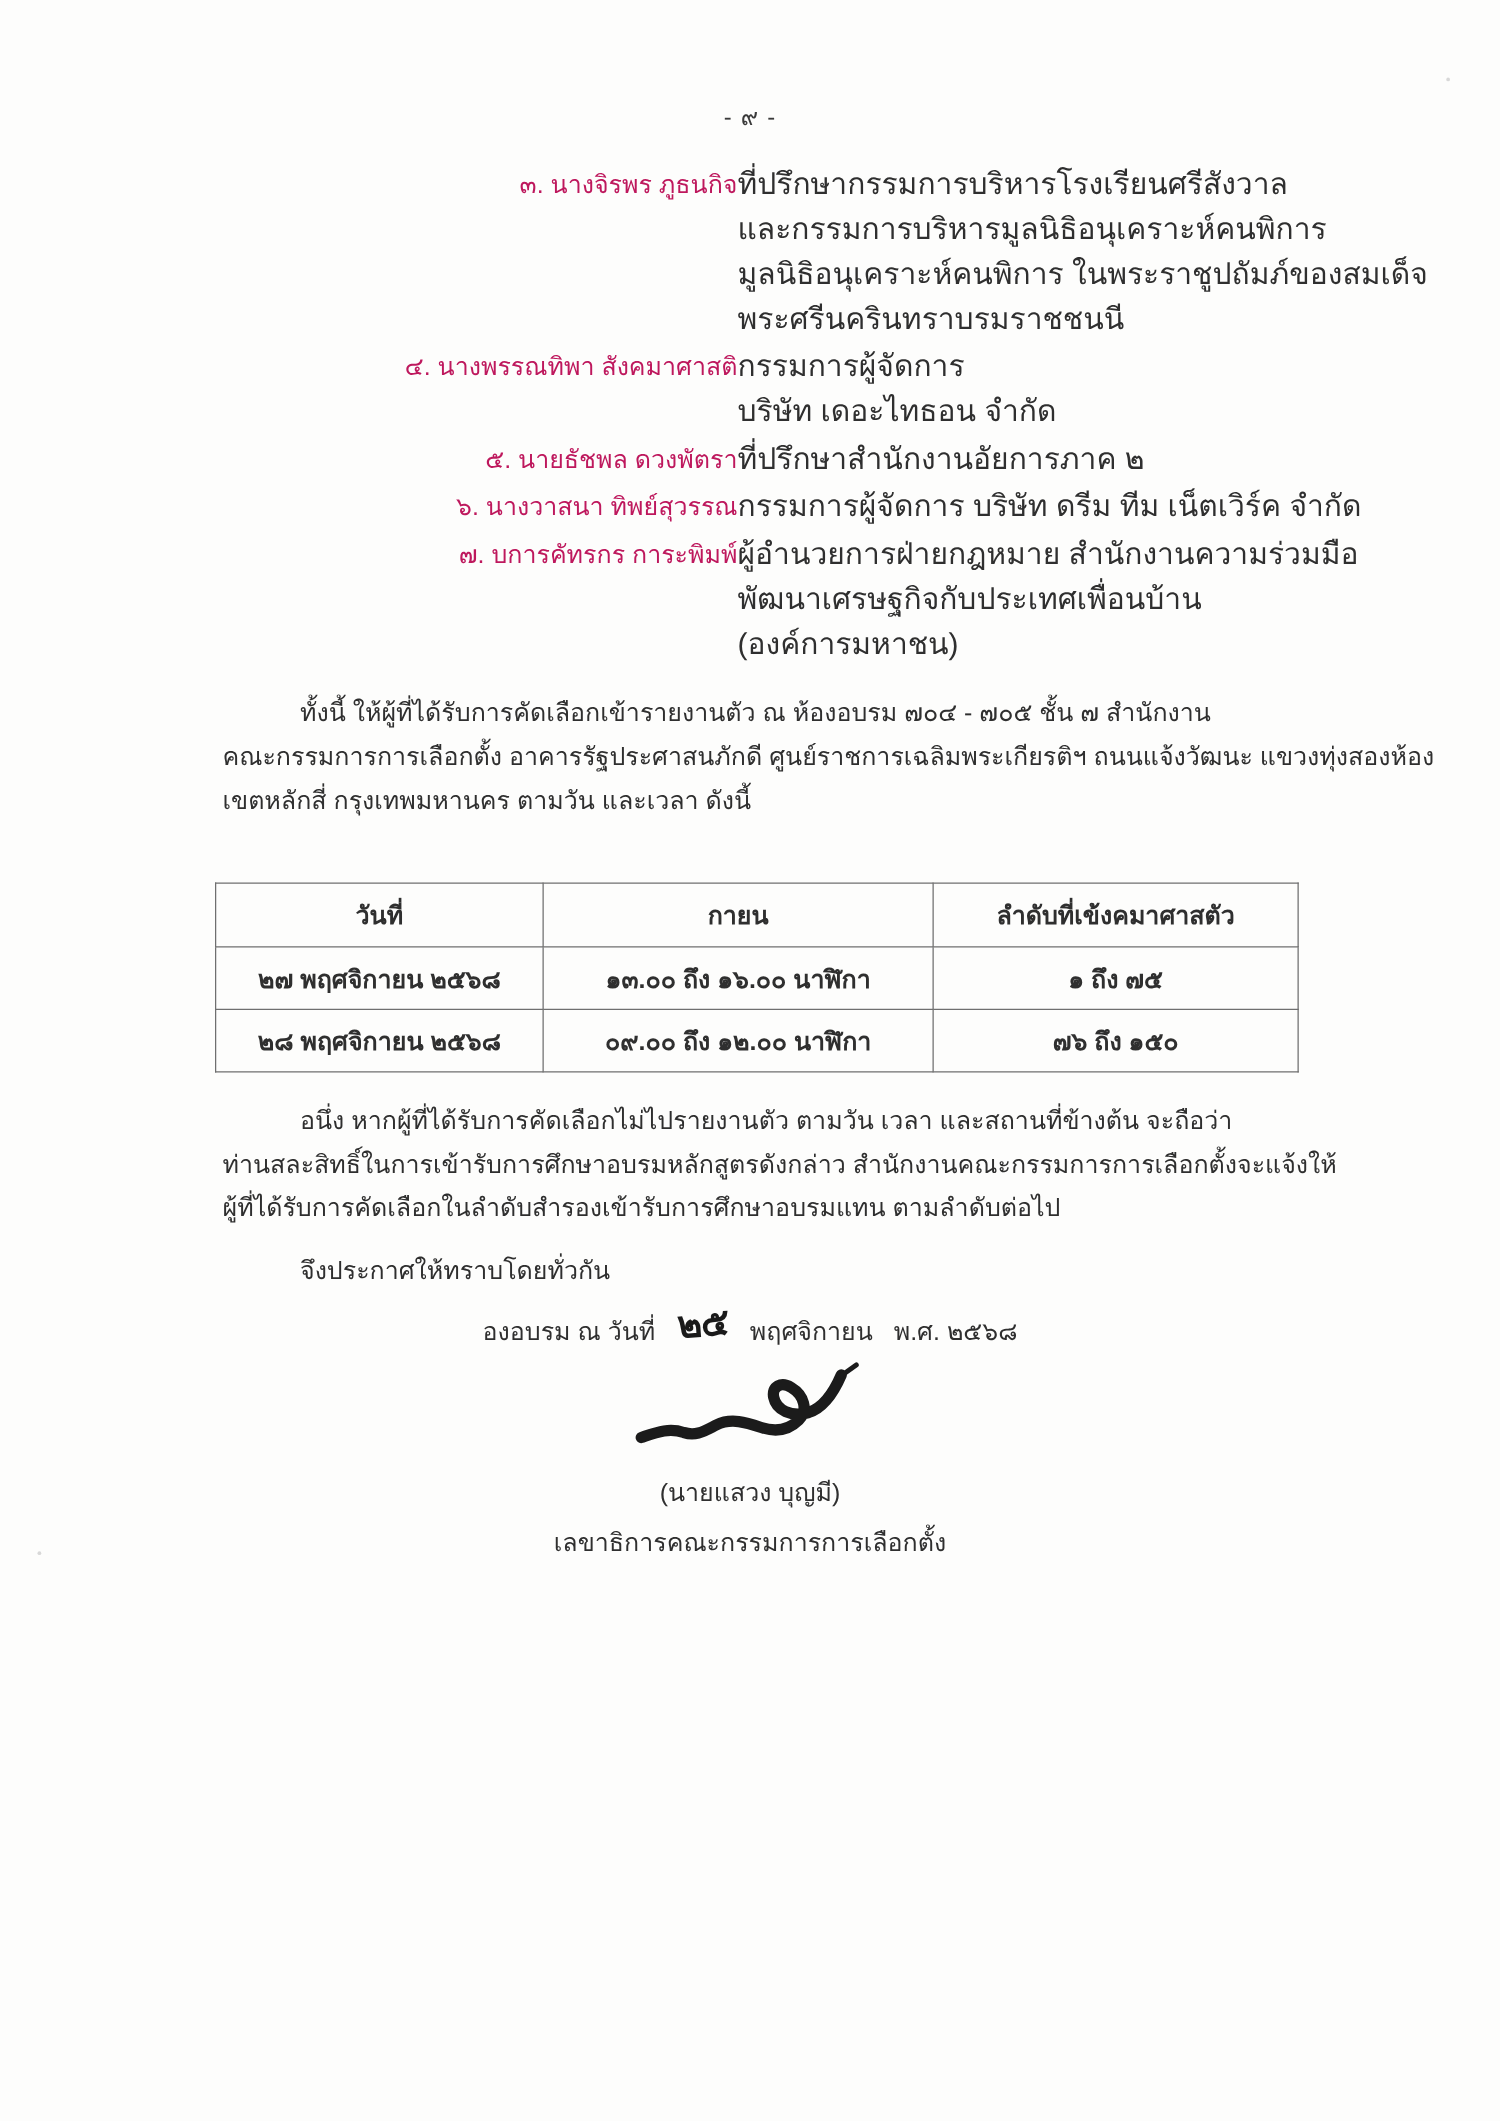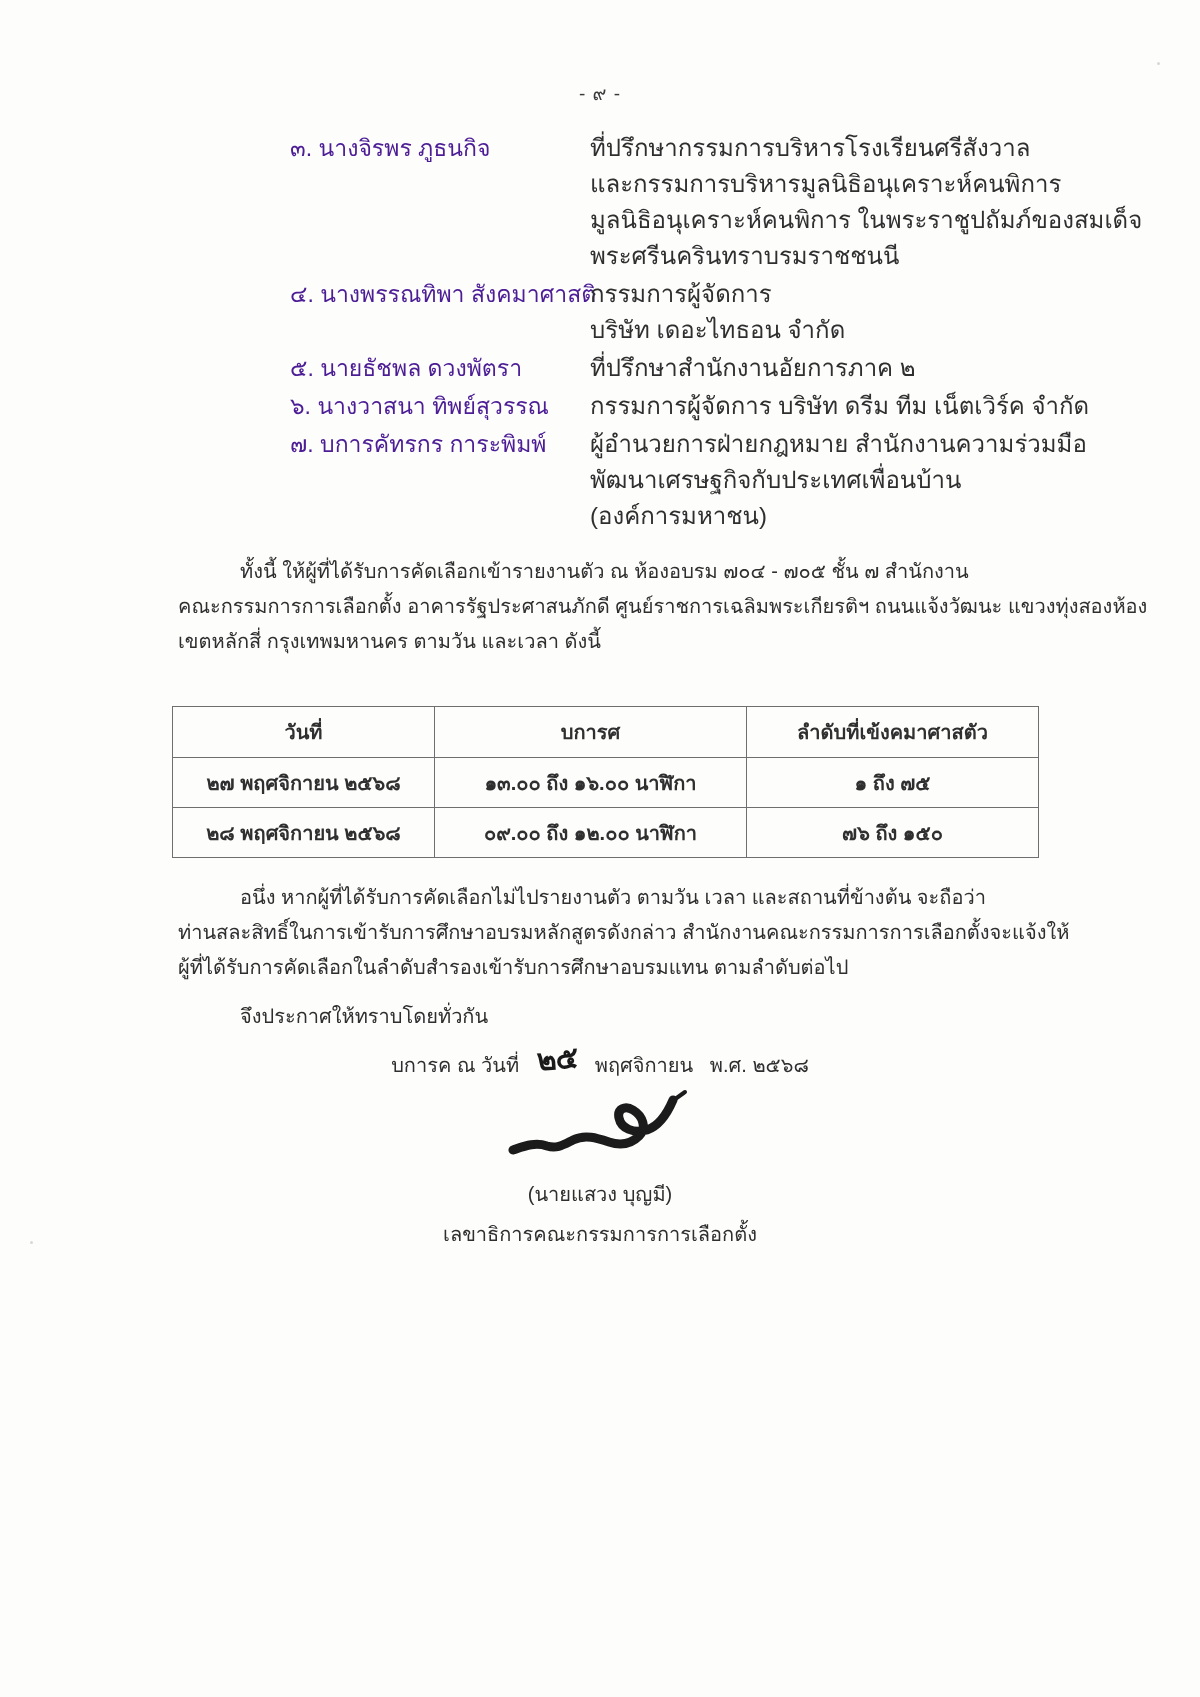--- a/index.html
+++ b/index.html
@@ -52,24 +52,25 @@
     width: 760px;
   }
   .roster-row {
     display: flex;
     align-items: flex-start;
     margin-bottom: 2px;
   }
   .roster-name {
     width: 300px;
     flex: 0 0 300px;
-    font-size: 23px;
+    font-size: 20px;
     line-height: 36px;
-    color: #4c1d95;
+    color: #be185d;
     white-space: nowrap;
+    text-align: right;
   }
   .roster-titles {
     flex: 1 1 auto;
     font-size: 24px;
     line-height: 36px;
     color: #2f2f2f;
   }
   .roster-title-line {
     white-space: nowrap;
   }
@@ -280,21 +281,21 @@
     <div class="tbl-wrap">
       <table class="report-table">
         <colgroup>
           <col class="col-date">
           <col class="col-time">
           <col class="col-order">
         </colgroup>
         <thead>
           <tr>
             <th>วันที่</th>
-            <th>บการศ</th>
+            <th>กายน</th>
             <th>ลำดับที่เข้งคมาศาสตัว</th>
           </tr>
         </thead>
         <tbody>
           <tr>
             <td>๒๗ พฤศจิกายน ๒๕๖๘</td>
             <td>๑๓.๐๐ ถึง ๑๖.๐๐ นาฬิกา</td>
             <td>๑ ถึง ๗๕</td>
           </tr>
           <tr>
@@ -308,21 +309,21 @@
 
     <div class="closing">
       <div class="closing-line"><span class="indent"></span><span>อนึ่ง หากผู้ที่ได้รับการคัดเลือกไม่ไปรายงานตัว ตามวัน เวลา และสถานที่ข้างต้น จะถือว่า</span></div>
       <div class="closing-line">ท่านสละสิทธิ์ในการเข้ารับการศึกษาอบรมหลักสูตรดังกล่าว สำนักงานคณะกรรมการการเลือกตั้งจะแจ้งให้</div>
       <div class="closing-line">ผู้ที่ได้รับการคัดเลือกในลำดับสำรองเข้ารับการศึกษาอบรมแทน ตามลำดับต่อไป</div>
     </div>
 
     <div class="notice-line">จึงประกาศให้ทราบโดยทั่วกัน</div>
 
     <div class="date-line">
-      <span>บการค ณ วันที่</span>
+      <span>องอบรม ณ วันที่</span>
       <span class="handwritten-date">๒๕</span>
       <span>พฤศจิกายน</span>
       &nbsp;
       <span>พ.ศ.</span>
       <span>๒๕๖๘</span>
     </div>
 
     <div class="signature-block">
       <div class="signature-mark">
         <svg width="190" height="74" viewBox="0 0 190 74" aria-hidden="true">

